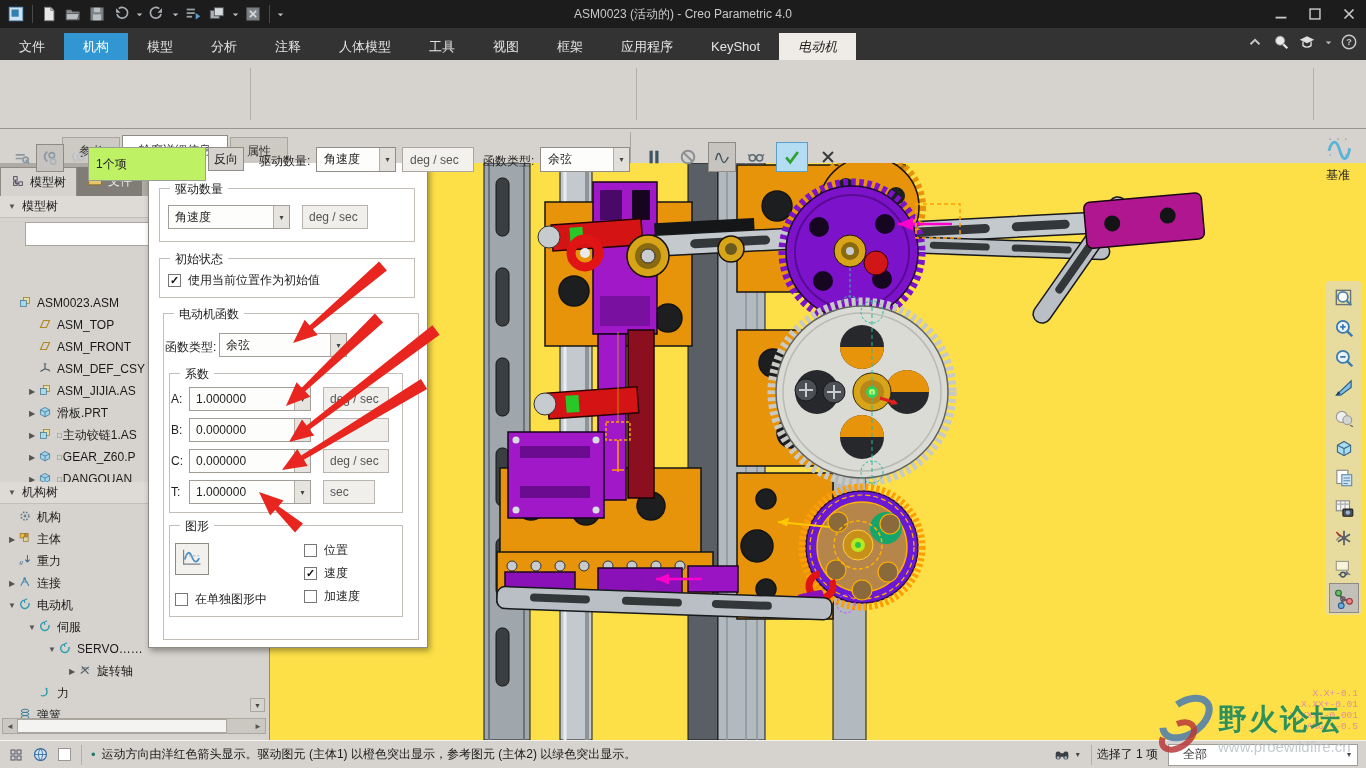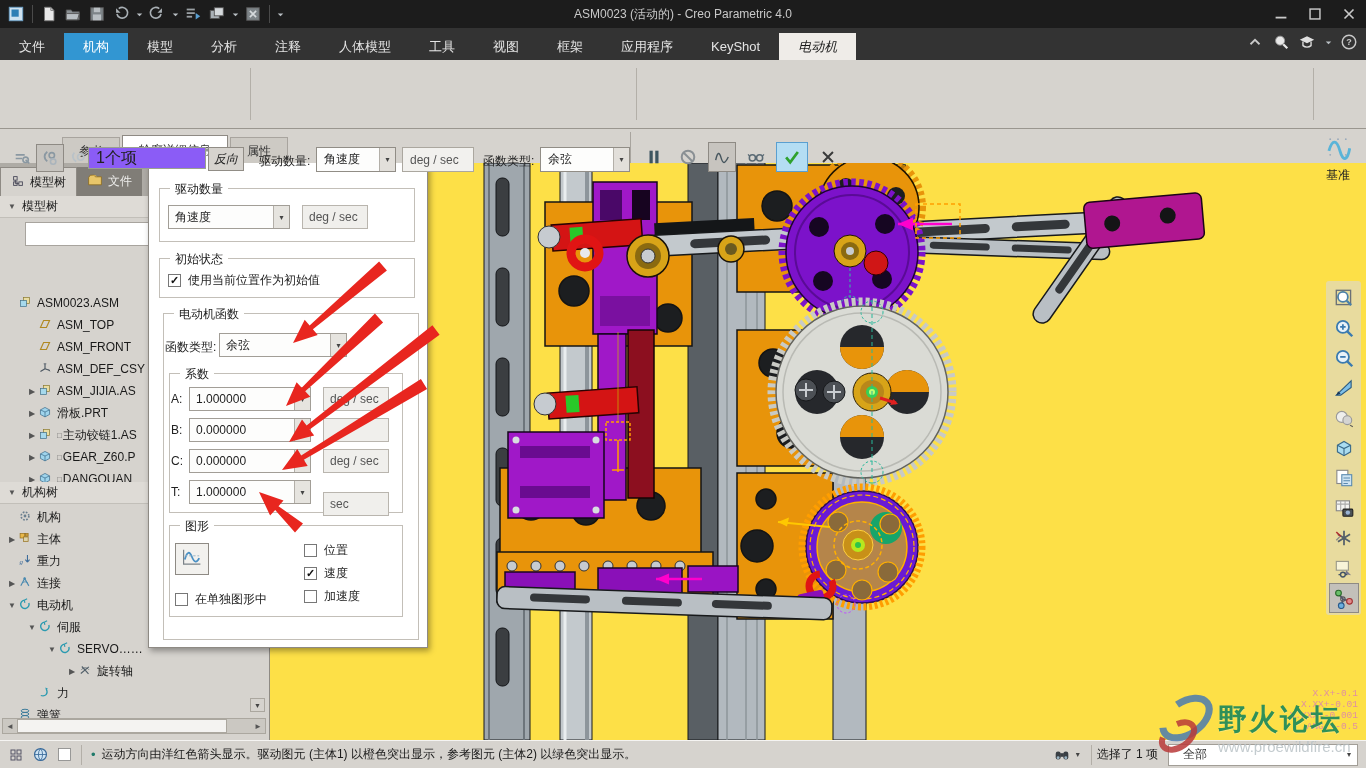--- a/index.html
+++ b/index.html
@@ -25,22 +25,22 @@
   .rtab.active { background:#efece8; color:#1b1b1b; font-style:italic; }
   #ribbon-right-icons { position:absolute; right:6px; top:3px; display:flex; align-items:center; gap:4px; }
   .tri-btn { width:22px; height:22px; display:flex; align-items:center; justify-content:center; }
   .tri-btn.narrow { width:12px; }
 
   
   .ribbon { position:absolute; top:60px; left:0; right:0; height:69px; background:#d6d3ce; border-bottom:1px solid #9a968f; z-index:30; }
   .ribbon .vsep { position:absolute; top:8px; width:1px; height:52px; background:#b3afa8; }
   .rb-icon { position:absolute; width:28px; height:28px; top:84px; display:flex; align-items:center; justify-content:center; }
   .rb-icon.pressed { background:#c7c4bf; border:1px solid #8e8a84; }
-  .grn-field { position:absolute; left:88px; top:87px; width:118px; height:22px; background:#8b5cf6; border:1px solid #9aa090; font-size:16px; color:#222; display:flex; align-items:center; padding-left:7px; }
-  .flip-btn { position:absolute; left:208px; top:87px; width:36px; height:24px; background:#d6d3ce; border:1px solid #918d86; font-size:12px; color:#222; font-family:inherit;font-style:italic; }
+  .grn-field { position:absolute; left:88px; top:87px; width:118px; height:34px; background:#bef264; border:1px solid #9aa090; font-size:12px; color:#222; display:flex; align-items:center; padding-left:7px; }
+  .flip-btn { position:absolute; left:208px; top:87px; width:36px; height:24px; background:#d6d3ce; border:1px solid #918d86; font-size:12px; color:#222; font-family:inherit; }
   .rlabel { position:absolute; top:93px; font-size:12px; color:#222; }
   .combo { position:absolute; top:87px; height:25px; background:#fdfdfc; border:1px solid #918d86; font-size:12px; color:#222; display:flex; align-items:center; }
   .combo > span:first-child { flex:1; padding-left:7px; }
   .combo .dd { width:16px; height:100%; background:#e2dfda; border-left:1px solid #b3afa8; font-size:8px; color:#444; display:flex; align-items:center; justify-content:center; }
   .unitbox { position:absolute; top:87px; height:25px; background:#f2f1ee; border:1px solid #aba79f; font-size:12px; color:#555; display:flex; align-items:center; padding-left:7px; }
   #action-icons { position:absolute; left:640px; top:82px; display:flex; align-items:center; gap:6px; }
   .abtn { width:28px; height:30px; display:flex; align-items:center; justify-content:center; }
   .abtn.pressed { background:#c7c4bf; border:1px solid #8e8a84; }
   .abtn.hl { background:#b4ddf3; border:1px solid #5a9fd0; width:32px; }
   .datum-group { position:absolute; right:6px; top:74px; width:44px; text-align:center; }
@@ -920,21 +920,21 @@
           <span class="dd">▾</span>
         </div>
         <div class="dunit" style="left: 174px; top: 286px; width: 66px;">
           <span>deg / sec</span>
         </div>
         <span class="crow-label" style="left: 22px; top: 322px;">T:</span>
         <div class="dcombo" style="left: 40px; top: 317px; width: 122px;">
           <span>1.000000</span>
           <span class="dd">▾</span>
         </div>
-        <div class="dunit" style="left: 174px; top: 317px; width: 66px; margin-top: 12px;">
+        <div class="dunit" style="left: 174px; top: 317px; width: 52px;">
           <span>sec</span>
         </div>
       </div>
     <div class="grp" style="left:20px;top:362px;width:234px;height:92px">
       <span class="legend">图形</span>
     </div>
     <div class="graph-btn">
         <span id="graph-btn-icon"><svg viewBox="0 0 20 20" width="24" height="24" fill="none">
             <path d="M3 4v12h14" stroke="#7a8288"></path>
             <path d="M4 12C6 5 8 5 10 10s4 5 6 1" stroke="#4a90c4" stroke-width="1.5"></path>

